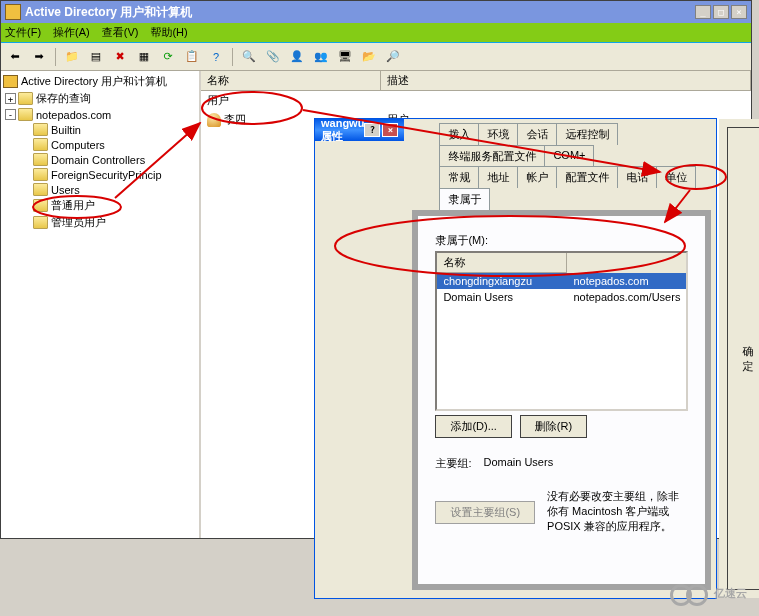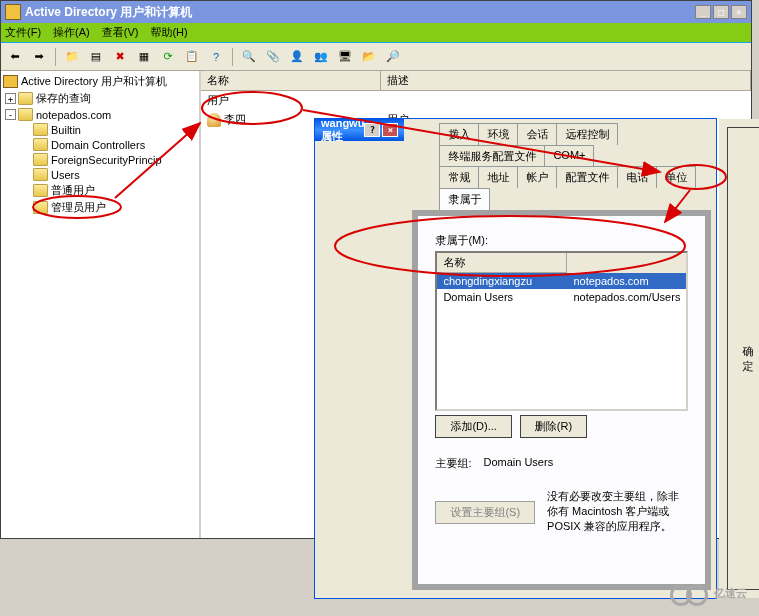--- a/index.html
+++ b/index.html
@@ -126,20 +126,24 @@
         <span class="tree-toggle">-</span>
         <span class="tree-icon folder-icon"></span>
         <span>notepados.com</span>
       </div>
       <div class="tree-item" style="padding-left: 30px">
         <span class="tree-icon folder-icon"></span>
         <span>Builtin</span>
       </div>
       <div class="tree-item" style="padding-left: 30px">
         <span class="tree-icon folder-icon"></span>
+        <span>Computers</span>
+      </div>
+      <div class="tree-item" style="padding-left: 30px">
+        <span class="tree-icon folder-icon"></span>
         <span>Domain Controllers</span>
       </div>
       <div class="tree-item" style="padding-left: 30px">
         <span class="tree-icon folder-icon"></span>
         <span>ForeignSecurityPrincip</span>
       </div>
       <div class="tree-item" style="padding-left: 30px">
         <span class="tree-icon folder-icon"></span>
         <span>Users</span>
       </div>

